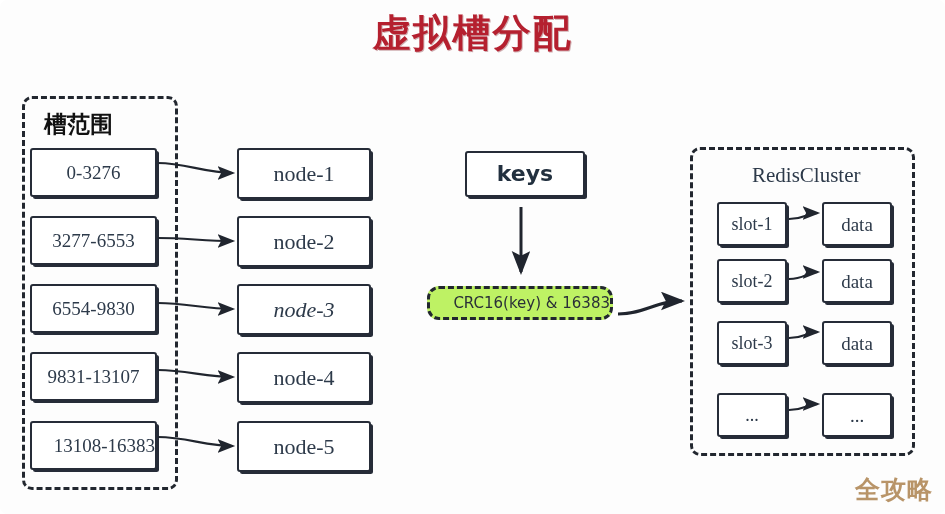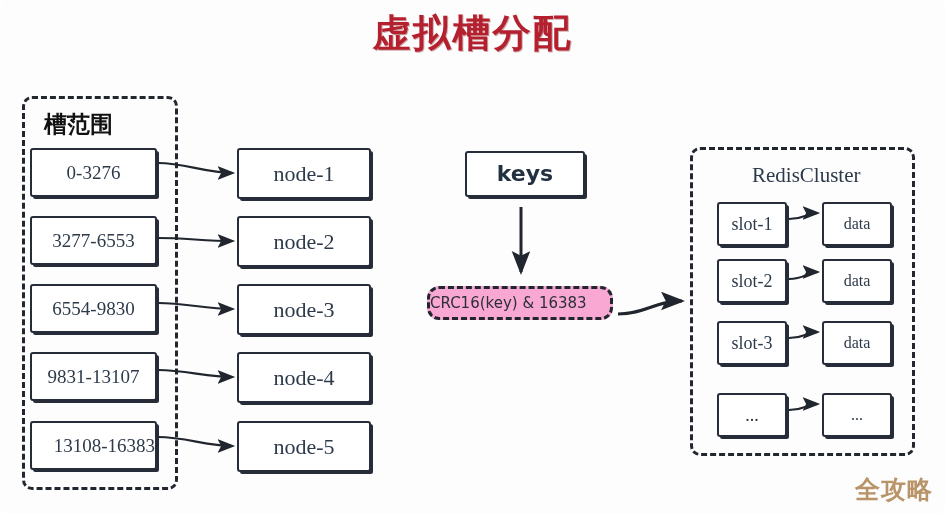--- a/index.html
+++ b/index.html
@@ -87,31 +87,31 @@
     font-size: 22px;
     color: #22303f;
     text-align: right;
   }
   #crc-box {
     position: absolute;
     left: 427px; top: 286px; width: 186px; height: 34px;
     box-sizing: border-box;
     border: 3px dashed #22272f;
     border-radius: 12px;
-    display: flex; align-items: center; justify-content: flex-start;
+    display: flex; align-items: center; justify-content: flex-end;
     font-family: "DejaVu Sans", "Liberation Sans", sans-serif;
     font-size: 15px;
     color: #2a2f38;
-    background: #f9a8d4;
+    background: #bef264;
     white-space: nowrap;
   }
 
   
   .slot-box { width: 70px; height: 44px; font-size: 18px; }
-  .data-box { width: 70px; height: 44px; font-size: 16px; text-align: center; }
+  .data-box { width: 70px; height: 44px; font-size: 19px; text-align: center; }
 
   
   #arrows {
     position: absolute;
     left: 0; top: 0;
     width: 945px; height: 514px;
     pointer-events: none;
   }
 
   
@@ -152,21 +152,21 @@
   <div class="hbox range-box" style="left:30px; top:421px;justify-content:flex-end;">
     <span class="lbl">13108-16383</span>
   </div>
 
   <div class="hbox node-box" style="left:237px; top:148px;">
     <span class="lbl">node-1</span>
   </div>
   <div class="hbox node-box" style="left:237px; top:216px;">
     <span class="lbl">node-2</span>
   </div>
-  <div class="hbox node-box" style="left:237px; top:284px;">
+  <div class="hbox node-box" style="left:237px; top:284px;font-style:italic;">
     <span class="lbl">node-3</span>
   </div>
   <div class="hbox node-box" style="left:237px; top:352px;">
     <span class="lbl">node-4</span>
   </div>
   <div class="hbox node-box" style="left:237px; top:421px;">
     <span class="lbl">node-5</span>
   </div>
 
   <div class="hbox" id="keys-box">

